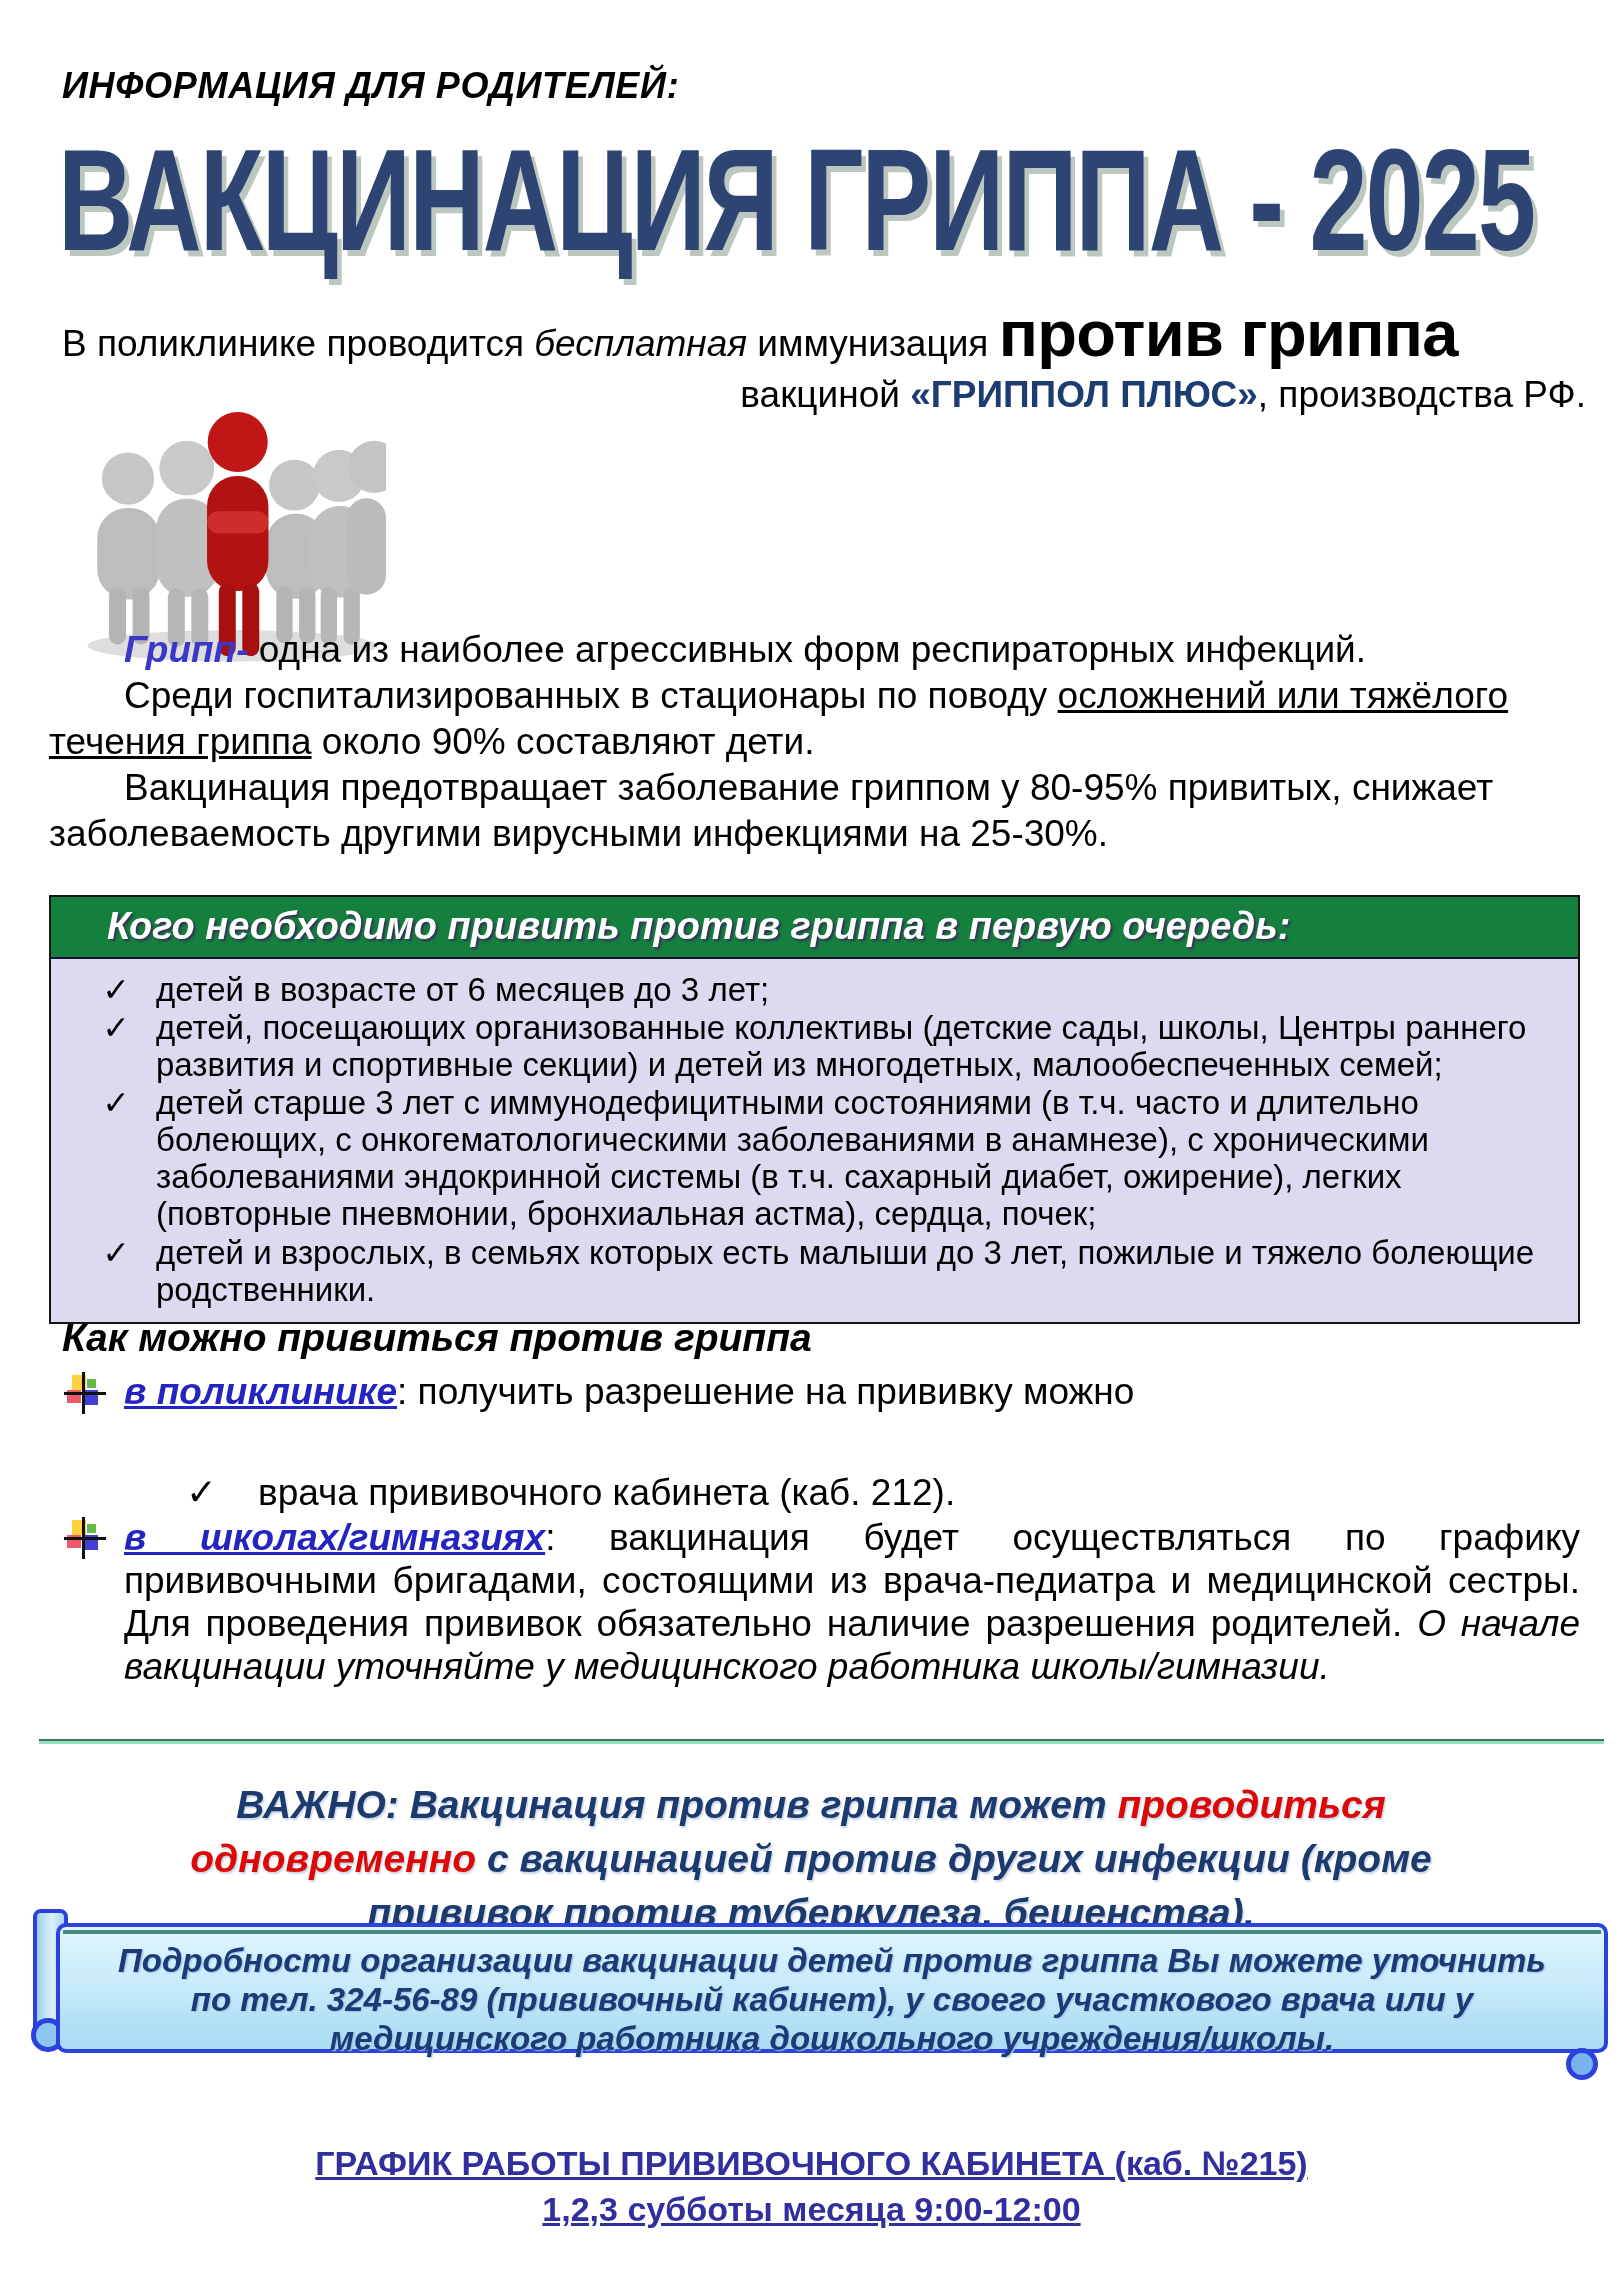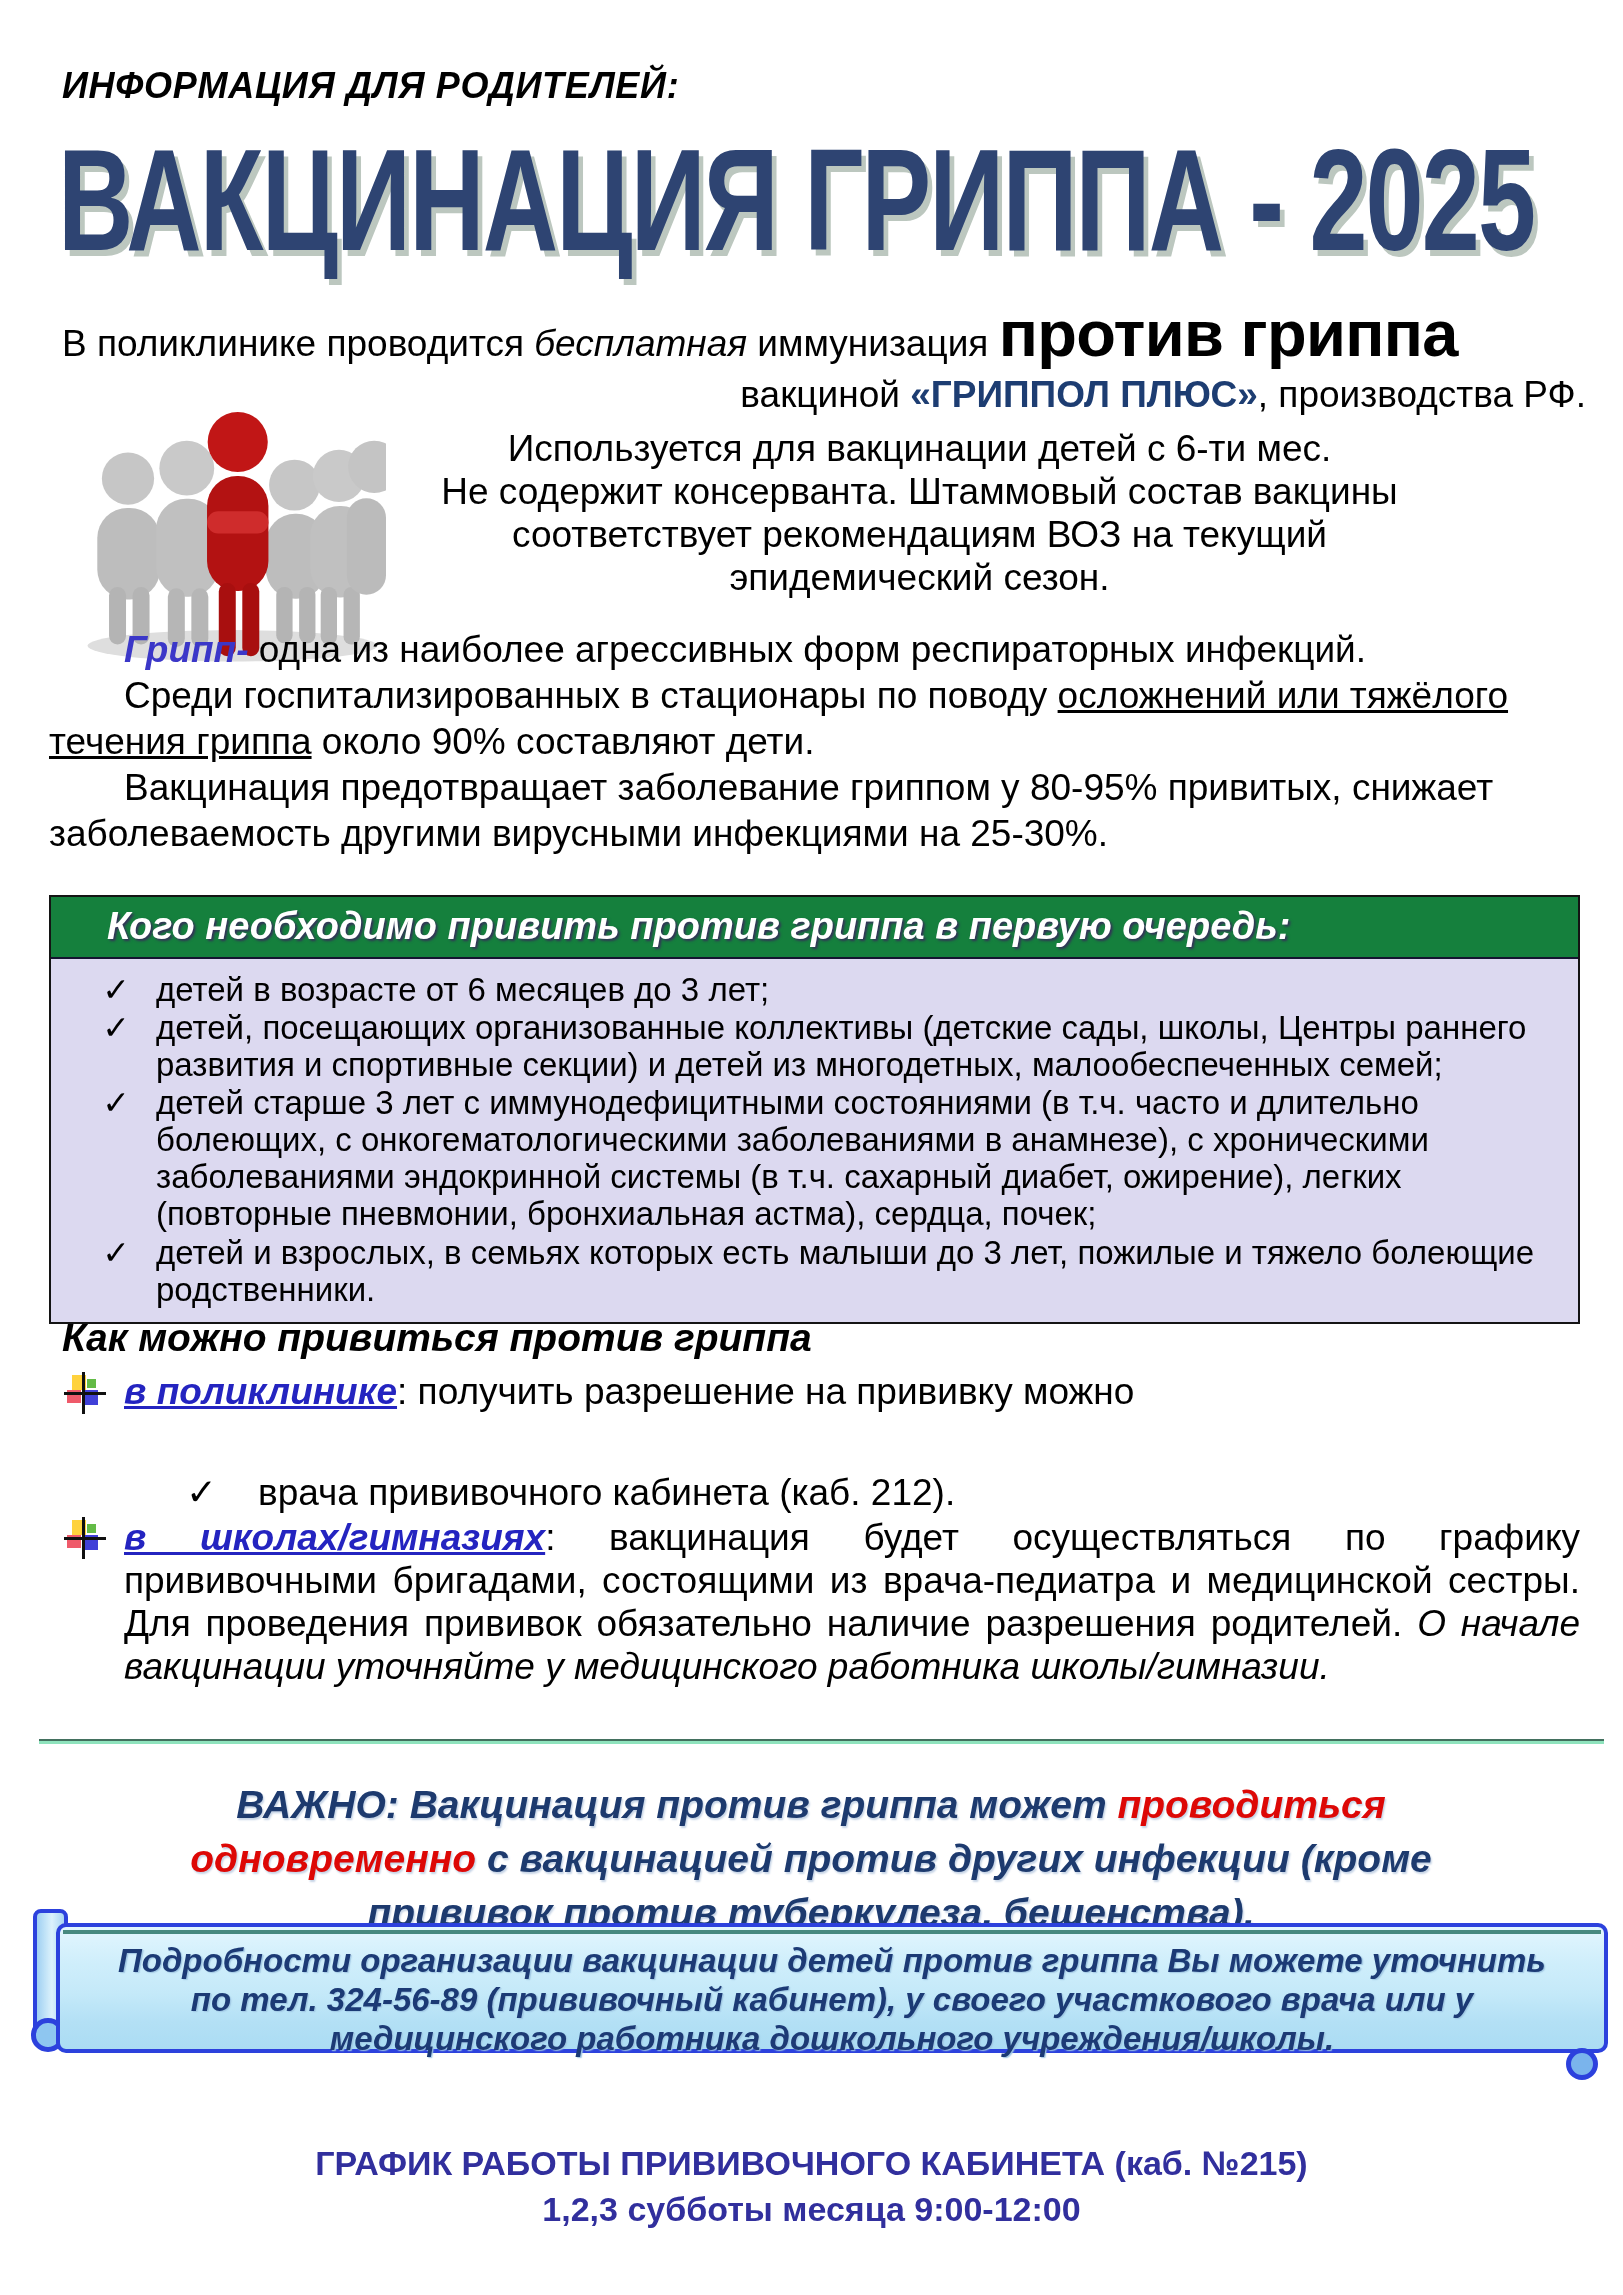--- a/index.html
+++ b/index.html
@@ -109,21 +109,21 @@
     font-size:33px;font-weight:700;font-style:italic;color:#1c3a75;
     line-height:39px;text-shadow:1.3px 1.3px 1.3px #9fc6e2;
   }
   .banner-curl-right{
     position:absolute;right:10.5px;top:139px;width:22px;height:22px;
     border:5.9px solid #2c41dd;border-radius:50%;background:#7ab4ec;
   }
 
   
   .schedule{left:0;top:2140px;width:1623px;text-align:center;
-    font-size:34px;font-weight:700;color:#312f9d;line-height:46px;}
+    font-size:34px;font-weight:700;color:#312f9d;line-height:46px;text-decoration:underline;}
 </style>
 </head>
 <body>
 
 <div id="page">
 
   <div class="abs kicker">ИНФОРМАЦИЯ ДЛЯ РОДИТЕЛЕЙ:</div>
   <div class="abs big-title">ВАКЦИНАЦИЯ ГРИППА - 2025</div>
 
   <div class="abs intro-line1">
@@ -161,24 +161,20 @@
       <rect x="410" y="182" width="60" height="148" rx="30" fill="#bbbbbb"></rect>
 
       <circle cx="243" cy="96" r="46" fill="#c11616"></circle>
       <rect x="196" y="148" width="94" height="176" rx="46" fill="#b31212"></rect>
       <rect x="196" y="202" width="94" height="34" rx="17" fill="#cf2c2c"></rect>
       <rect x="214" y="312" width="26" height="112" rx="13" fill="#a80f0f"></rect>
       <rect x="250" y="312" width="26" height="112" rx="13" fill="#a80f0f"></rect>
     </svg>
   </div>
 
-  <div class="abs usage">
-    <div>Используется для вакцинации детей с 6-ти мес.</div>
-    <div>Не содержит консерванта. Штаммовый состав вакцины соответствует рекомендациям ВОЗ на текущий эпидемический сезон.</div>
-  </div>
 
   <div class="abs bodytext">
     <p><span class="flu-lead">Грипп-</span><span> одна из наиболее агрессивных форм респираторных инфекций.</span></p>
     <p><span>Среди госпитализированных в стационары по поводу </span><span class="uline">осложнений или тяжёлого течения гриппа</span><span> около 90% составляют дети.</span></p>
     <p>Вакцинация предотвращает заболевание гриппом у 80-95% привитых, снижает заболеваемость другими вирусными инфекциями на 25-30%.</p>
   </div>
 
   <div class="abs priority">
     <div class="priority-band">Кого необходимо привить против гриппа в первую очередь:</div>
     <div class="priority-box">

